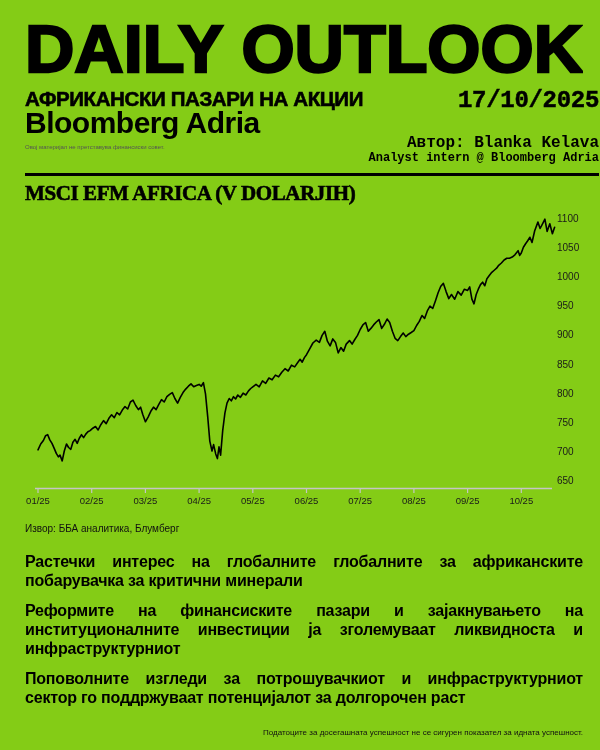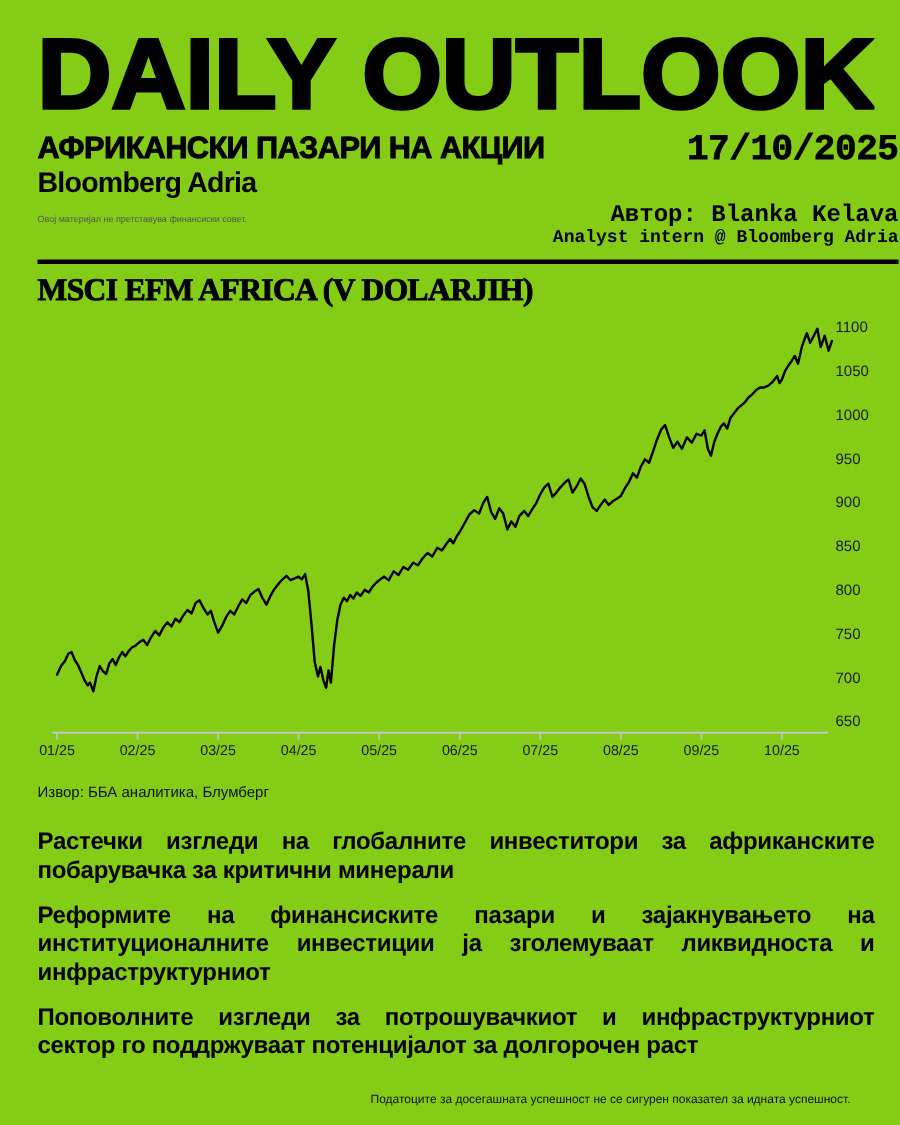--- a/index.html
+++ b/index.html
@@ -12,39 +12,39 @@
     font-family:"Liberation Sans","DejaVu Sans",sans-serif;
     color:#000;
     overflow:hidden;
   }
   .mega-svg{display:block;margin-top:2px;}
   .sub-row{display:flex;justify-content:space-between;align-items:flex-start;margin-top:6px;}
   .subtitle{
     font-size:20.5px;font-weight:900;letter-spacing:-0.4px;line-height:21px;
     -webkit-text-stroke:0.6px #000;
   }
-  .brand{font-size:19px;font-weight:700;letter-spacing:-0.5px;line-height:24px;margin-top:2px;}
+  .brand{font-size:30px;font-weight:700;letter-spacing:-0.5px;line-height:24px;margin-top:2px;}
   .mini-disclaimer{font-size:6px;font-weight:400;color:#555;margin-top:9px;letter-spacing:0;}
   .right-block{text-align:right;flex:0 0 auto;font-family:Liberation Mono, monospace;}
   .date{font-size:24px;font-weight:900;-webkit-text-stroke:0.5px #000;line-height:25px;letter-spacing:-0.3px;}
   .author{font-size:16px;font-weight:800;line-height:13px;margin-top:24px;}
   .author-role{font-size:12px;font-weight:800;line-height:13px;margin-top:2px;}
   .divider{height:3px;background:#000;margin-top:8px;}
   .chart-title{
     font-size:21px;font-weight:900;letter-spacing:-0.4px;line-height:23px;margin-top:6px;font-family:Liberation Serif, serif;
     -webkit-text-stroke:0.6px #000;
   }
   .chart-svg{display:block;margin-top:4px;}
   .source{font-size:10px;font-weight:400;color:#111;margin-top:14px;line-height:11px;}
   .bullets{margin-top:18px;width:558px;}
   .para{margin:0 0 11px 0;font-size:16px;font-weight:700;line-height:19px;letter-spacing:-0.2px;color:#000;}
   .jline{text-align:justify;text-align-last:justify;}
   .lline{text-align:left;}
   .footer{
-    position:absolute;right:33px;bottom:12px;text-align:center;
+    position:absolute;right:17px;bottom:12px;text-align:center;
     font-size:8px;font-weight:500;color:#111;line-height:10px;
   }
 </style>
 </head>
 <body>
 
 <div class="page">
 
   <svg class="mega-svg" width="558" height="66" viewBox="0 0 558 66">
     <text x="0" y="56" font-family="Liberation Sans, DejaVu Sans, sans-serif" font-size="66" font-weight="bold" fill="#000" stroke="#000" stroke-width="2.4" paint-order="stroke" textLength="558" lengthAdjust="spacingAndGlyphs">DAILY OUTLOOK</text>
@@ -99,21 +99,21 @@
       <text x="532" y="70.9" font-family="Liberation Sans, DejaVu Sans, sans-serif" font-size="10" fill="#1a1a1a" text-anchor="start">1000</text>
       <text x="532" y="41.7" font-family="Liberation Sans, DejaVu Sans, sans-serif" font-size="10" fill="#1a1a1a" text-anchor="start">1050</text>
       <text x="532" y="12.5" font-family="Liberation Sans, DejaVu Sans, sans-serif" font-size="10" fill="#1a1a1a" text-anchor="start">1100</text>
       <polyline points="13.0,240.8 15.7,235.0 18.4,231.5 20.5,226.8 22.7,225.7 24.8,230.9 27.0,234.4 29.1,239.1 31.3,244.4 33.4,247.9 35.0,246.1 37.2,251.9 39.3,242.0 41.5,235.0 43.6,238.5 45.8,240.3 47.9,233.3 50.1,230.3 52.2,234.4 54.3,229.2 56.5,225.7 58.6,228.6 60.8,225.1 62.9,222.7 65.1,221.6 67.8,219.2 70.5,217.5 73.1,221.0 75.8,215.7 78.5,211.6 81.2,214.6 83.9,209.3 86.6,205.8 89.3,208.7 91.9,203.5 94.6,205.8 97.3,201.1 100.0,197.6 102.7,200.0 105.4,193.0 108.0,191.2 110.7,196.5 113.4,200.6 115.6,198.2 117.7,205.2 120.4,212.8 123.1,208.1 125.8,202.3 128.5,198.2 131.1,200.6 133.8,195.3 136.5,190.6 139.2,193.0 141.9,187.7 144.6,185.4 147.3,183.6 149.9,189.5 152.6,194.1 155.3,188.3 158.0,183.6 160.7,180.1 163.4,177.2 166.0,174.9 168.7,177.8 171.4,176.6 174.1,175.4 176.2,177.2 178.4,173.7 180.5,184.8 182.7,207.6 184.8,232.1 187.0,242.0 188.6,235.6 190.7,244.9 192.4,249.6 194.0,237.9 195.6,246.1 197.7,221.6 199.9,204.1 202.0,194.1 204.2,189.5 206.3,191.8 208.5,187.7 210.6,190.0 212.8,186.0 215.4,188.3 218.1,184.2 220.8,186.0 223.5,181.9 225.7,179.5 227.8,177.8 231.0,175.4 234.2,177.8 237.5,171.9 240.7,174.3 243.9,169.0 247.1,170.8 250.4,166.1 253.6,167.8 256.8,163.2 260.0,159.7 263.2,162.0 266.5,156.2 269.7,157.9 272.9,153.2 275.1,150.3 277.2,153.2 279.4,148.6 281.5,145.7 284.7,139.8 287.9,134.0 291.2,131.1 294.4,133.4 297.1,126.4 299.8,122.3 302.4,132.2 305.1,136.9 307.8,129.9 310.5,133.4 313.2,143.9 315.9,138.6 318.6,142.2 321.2,135.1 324.5,131.6 327.1,135.1 329.8,130.5 332.5,126.4 335.2,120.5 337.9,115.9 340.6,113.5 343.3,122.3 345.9,119.4 348.6,115.9 351.3,113.0 354.0,110.6 356.7,119.4 359.4,115.3 362.1,110.0 364.7,113.5 367.4,122.3 370.1,129.3 372.8,131.6 375.5,127.6 378.2,124.0 380.8,127.6 383.5,125.2 386.2,123.5 388.9,121.7 391.6,116.5 394.3,112.4 397.0,106.5 399.6,109.4 402.3,101.9 405.0,97.2 407.7,99.5 410.4,91.9 413.1,83.8 415.8,77.3 418.4,74.4 421.1,82.6 423.8,89.6 426.5,85.5 429.7,90.2 432.9,82.6 436.2,86.1 439.4,80.2 442.6,81.4 444.7,77.9 446.9,90.2 449.0,94.8 451.2,85.5 453.3,80.2 455.5,75.6 457.6,73.2 459.8,76.7 461.9,69.7 464.1,66.8 466.8,63.3 469.5,61.0 471.6,59.2 473.7,56.3 476.4,54.0 479.1,51.0 481.8,49.3 484.5,49.3 487.2,48.1 489.9,45.8 493.1,41.7 494.7,46.4 496.3,44.0 498.4,38.2 500.6,34.7 502.7,31.8 504.9,28.3 507.0,33.5 509.7,21.8 512.9,13.1 515.1,19.5 517.8,14.3 519.9,10.2 522.1,22.4 524.8,14.8 527.4,24.8 529.6,18.3" fill="none" stroke="#000000" stroke-width="1.6" stroke-linejoin="round" stroke-linecap="round"></polyline>
     </svg>
 
   <div class="source">Извор: ББА аналитика, Блумберг</div>
 
   <div class="bullets">
     <div class="para">
-      <div class="jline">Растечки изгледи на глобалните инвеститори за африканските</div>
+      <div class="jline">Растечки интерес на глобалните глобалните за африканските</div>
       <div class="lline">побарувачка за критични минерали</div>
     </div>
     <div class="para">
       <div class="jline">Реформите на финансиските пазари и зајакнувањето на</div>
       <div class="jline">институционалните инвестиции ја зголемуваат ликвидноста и</div>
       <div class="lline">инфраструктурниот</div>
     </div>
     <div class="para">
       <div class="jline">Поповолните изгледи за потрошувачкиот и инфраструктурниот</div>
       <div class="lline">сектор го поддржуваат потенцијалот за долгорочен раст</div>

